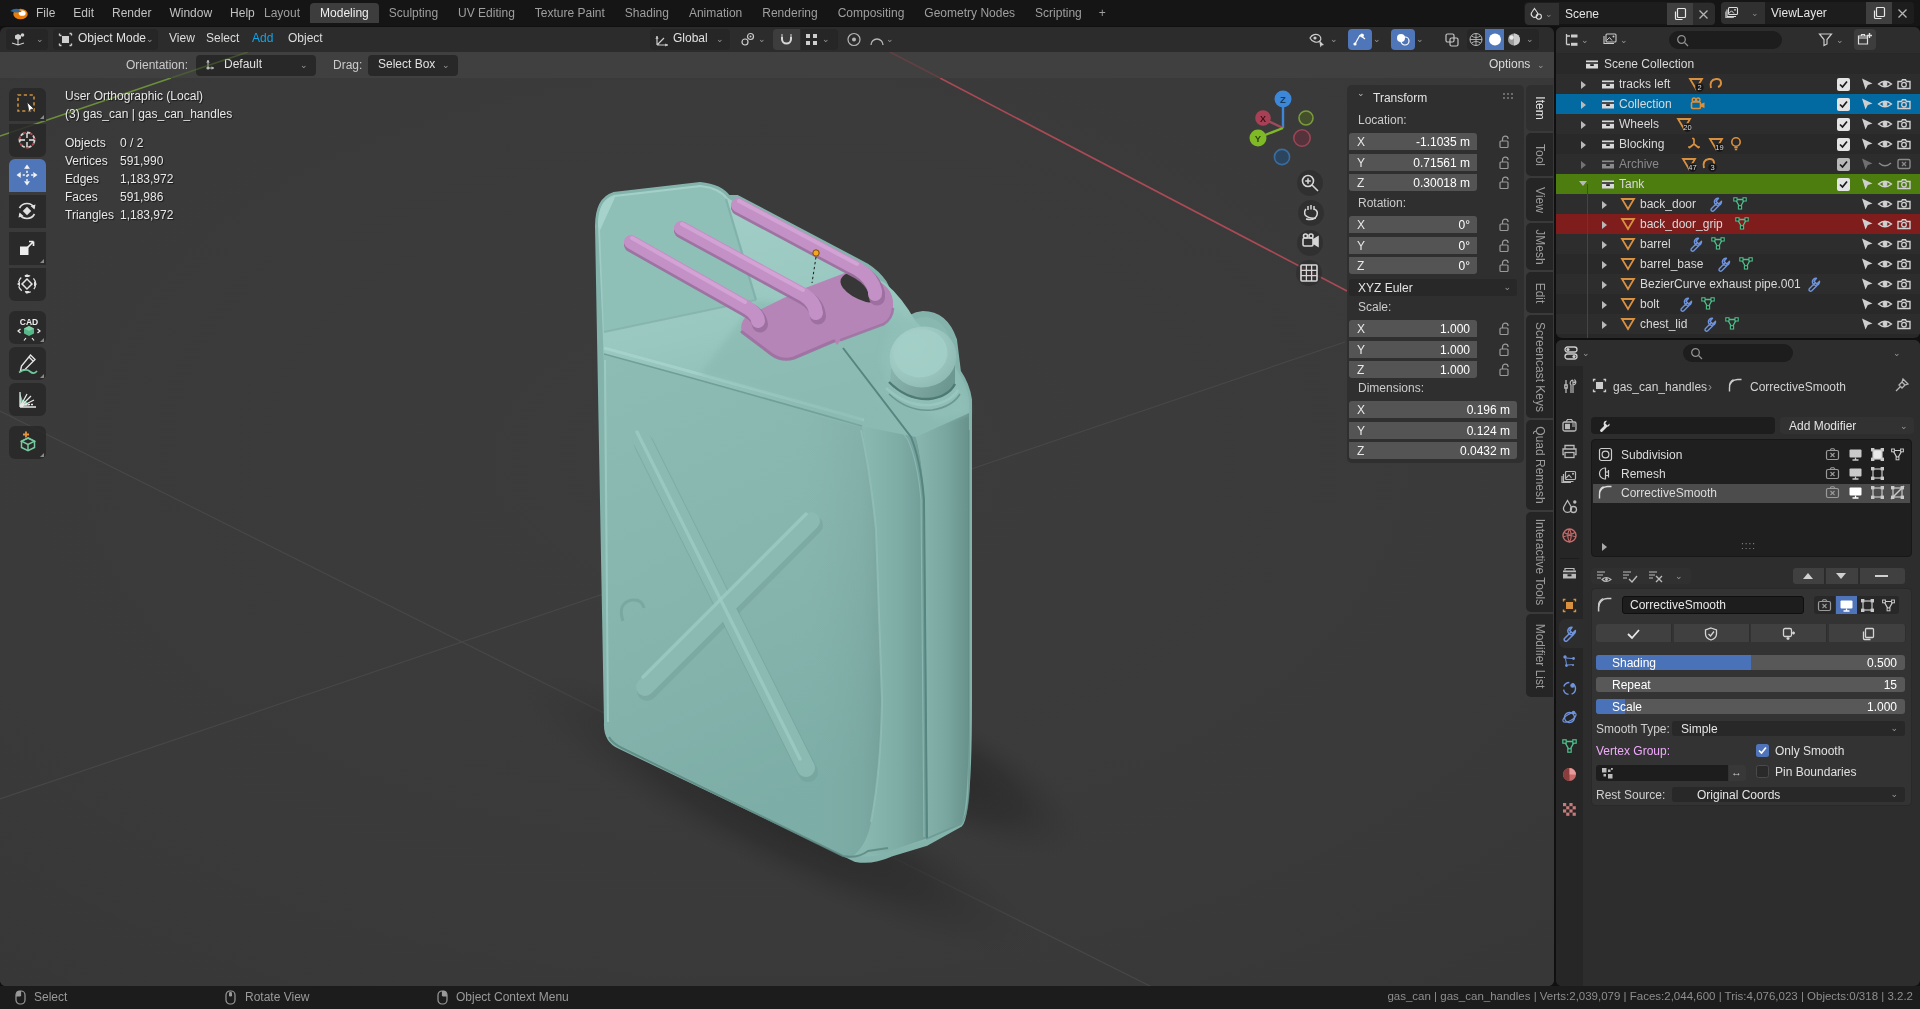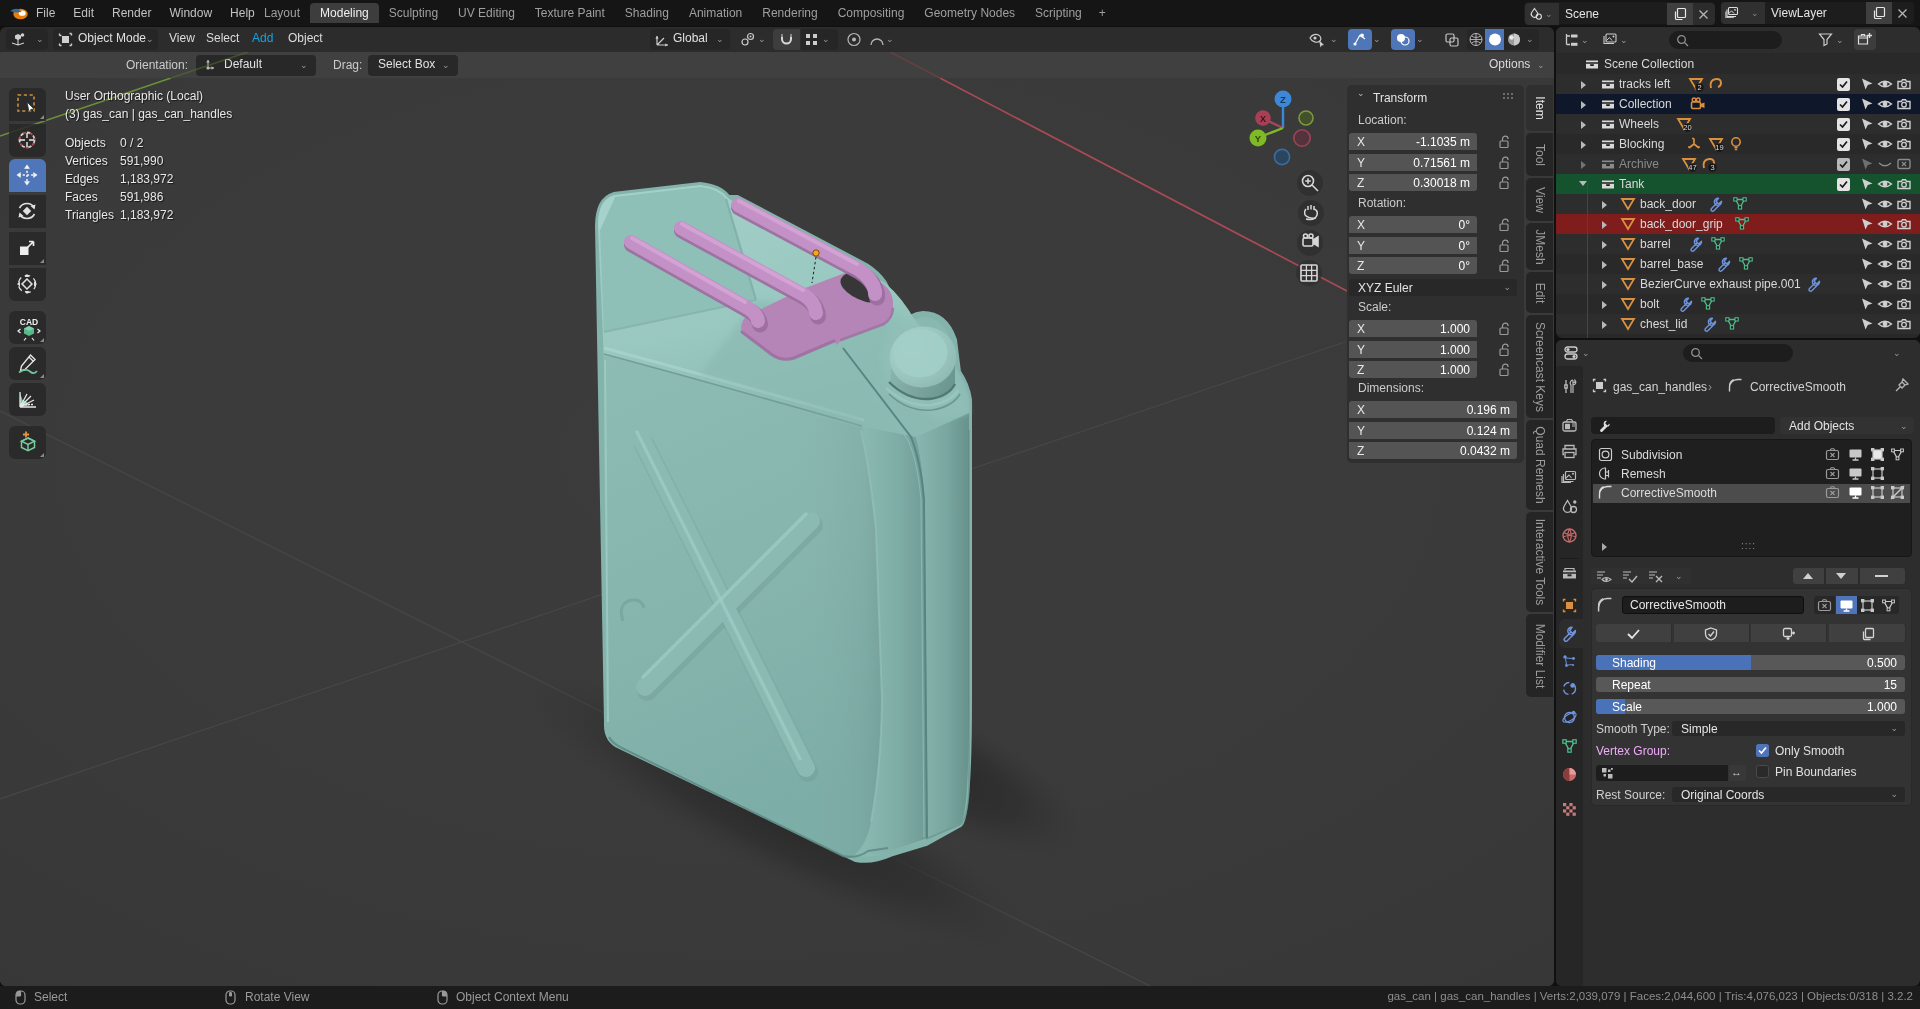--- a/index.html
+++ b/index.html
@@ -747,21 +747,21 @@
         </svg>
         <svg class="oic" style="left:321px" width="16" height="16" viewBox="0 0 16 16">
           <path d="M1.5 8 Q8 2.5 14.5 8 Q8 13.5 1.5 8 Z" fill="none" stroke="#cfcfcf" stroke-width="1.4"></path>
           <circle cx="8" cy="8" r="2.4" fill="#cfcfcf"></circle>
         </svg>
         <svg class="oic" style="left:340px" width="16" height="16" viewBox="0 0 16 16">
           <path d="M2 5.5 h3.5 l1 -1.8 h3 l1 1.8 H14 v7 H2 Z" fill="none" stroke="#cfcfcf" stroke-width="1.4"></path>
           <circle cx="8" cy="8.7" r="2.3" fill="none" stroke="#cfcfcf" stroke-width="1.3"></circle>
         </svg>
       </div>
-    <div class="orow" style="top:67px;background:#0f172a">
+    <div class="orow" style="top:67px;background:#0369a1">
         <div class="exp r" style="left:25px"></div>
         <svg class="oic" style="left:44px" width="16" height="16" viewBox="0 0 16 16">
           <path d="M2 4.5 H14 V12.5 H2 Z" fill="#d8d8d8"></path>
           <path d="M2 7 H14" stroke="#1f1f1f" stroke-width="1.6"></path>
           <rect x="6.2" y="8.2" width="3.6" height="1.8" fill="#1f1f1f"></rect>
         </svg>
         <span class="nm" style="left:63px">Collection</span>
         <svg class="oic" style="left:134px" width="16" height="16" viewBox="0 0 16 16">
           <rect x="1.5" y="6" width="9" height="6.5" rx="1.2" fill="none" stroke="#d9903f" stroke-width="1.6"></rect>
           <circle cx="4" cy="3.8" r="1.8" fill="none" stroke="#d9903f" stroke-width="1.4"></circle>
@@ -877,21 +877,21 @@
           <path d="M3 2.5 L13.5 7.5 L8.8 9 L6.5 13.5 Z" fill="#6f6f6f"></path>
         </svg>
         <svg class="oic" style="left:321px" width="16" height="16" viewBox="0 0 16 16">
           <path d="M2 7 Q8 12.5 14 7" fill="none" stroke="#8a8a8a" stroke-width="1.5"></path>
         </svg>
         <svg class="oic" style="left:340px" width="16" height="16" viewBox="0 0 16 16">
           <rect x="2" y="3.5" width="12" height="9" rx="1.5" fill="none" stroke="#8a8a8a" stroke-width="1.4"></rect>
           <path d="M6 6 l4 4 M10 6 l-4 4" stroke="#8a8a8a" stroke-width="1.3"></path>
         </svg>
       </div>
-    <div class="orow" style="top:147px;background:#14532d">
+    <div class="orow" style="top:147px;background:#4d7c0f">
         <div class="exp d" style="left:23px"></div>
         <svg class="oic" style="left:44px" width="16" height="16" viewBox="0 0 16 16">
           <path d="M2 4.5 H14 V12.5 H2 Z" fill="#d8d8d8"></path>
           <path d="M2 7 H14" stroke="#1f1f1f" stroke-width="1.6"></path>
           <rect x="6.2" y="8.2" width="3.6" height="1.8" fill="#1f1f1f"></rect>
         </svg>
         <span class="nm" style="left:63px">Tank</span>
         <div class="oic" style="left:281px;top:3.5px;width:13px;height:13px;background:#e4e4e4;border-radius:2px"></div>
         <svg class="oic" style="left:281px;top:3.5px" width="13" height="13" viewBox="0 0 13 13">
           <path d="M3 6.5 L5.5 9 L10 3.5" stroke="#1a1a1a" stroke-width="1.7" fill="none"></path>
@@ -1204,21 +1204,21 @@
     <span class="abs" style="left:194px;top:40px;color:#d2d2d2">CorrectiveSmooth</span>
     <svg class="abs" style="left:338px;top:37px" width="16" height="16" viewBox="0 0 16 16">
         <path d="M9 2 L14 7 L11 8 L8 5 Z M8 5 L5 8 L8 11 L11 8 M6.5 9.5 L2 14" fill="none" stroke="#b5b5b5" stroke-width="1.3"></path>
       </svg>
     <div class="abs" style="left:35px;top:77px;width:184px;height:17px;background:#1d1d1d;border-radius:4px"></div>
     <svg class="abs" style="left:42px;top:79px" width="14" height="14" viewBox="0 0 14 14">
         <path d="M9 1.8 a3 3 0 1 0 2.6 2.6 L9.4 6.5 7.2 4.3 Z" fill="#ddd"></path>
         <path d="M7.5 5.5 L2.5 10.5 a1.4 1.4 0 0 0 2 2 L9.5 7.5 Z" fill="#ddd"></path>
       </svg>
     <div class="abs" style="left:224px;top:77px;width:134px;height:17px;background:#323232;border-radius:4px"></div>
-    <span class="abs" style="left:233px;top:79px;color:#e2e2e2">Add Objects</span>
+    <span class="abs" style="left:233px;top:79px;color:#e2e2e2">Add Modifier</span>
     <span class="abs" style="left:344px;top:81px;color:#999;font-size:9px">⌄</span>
     <div class="abs" style="left:35px;top:99px;width:321px;height:118px;background:#1f1f1f;border:1px solid #171717;border-radius:4px"></div>
     <div class="abs" style="left:37px;top:144px;width:317px;height:19px;background:#4c4c4c"></div>
     <svg class="abs" style="left:42px;top:107px" width="15" height="15" viewBox="0 0 15 15">
         <rect x="1.5" y="1.5" width="12" height="12" rx="2" fill="none" stroke="#ccc" stroke-width="1.2"></rect>
         <circle cx="7.5" cy="7.5" r="3.4" fill="none" stroke="#ccc" stroke-width="1.2"></circle>
       </svg>
     <svg class="abs" style="left:42px;top:126px" width="15" height="15" viewBox="0 0 15 15">
         <path d="M7 2 a 5.5 5.5 0 0 0 0 11" fill="none" stroke="#ccc" stroke-width="1.2"></path>
         <path d="M7.5 1.5 v12 M10.5 4 v7.5" stroke="#ccc" stroke-width="1.2"></path>
@@ -1410,21 +1410,21 @@
         <rect x="2.5" y="7" width="2.5" height="2.5" fill="#bbb"></rect>
         <rect x="7" y="7" width="4.5" height="4.5" fill="#bbb"></rect>
         <rect x="10 " y="1" width="1.8" height="1.8" fill="#bbb"></rect>
       </svg>
     <div class="abs" style="left:173px;top:425px;width:17px;height:16px;background:#383838;border-radius:0 3px 3px 0"></div>
     <span class="abs" style="left:175px;top:426px;color:#ccc;font-size:11px">↔</span>
     <div class="abs" style="left:200px;top:425px;width:13px;height:13px;background:#2a2a2a;border:1px solid #4a4a4a;border-radius:2.5px"></div>
     <span class="abs" style="left:219px;top:425px;color:#e0e0e0">Pin Boundaries</span>
     <span class="abs" style="left:40px;top:448px;color:#cfcfcf">Rest Source:</span>
     <div class="pdrop" style="left:116px;top:447px;width:233px">
-        <span class="abs" style="left:9px;top:1px">Original Coords</span>
+        <span class="abs" style="left:25px;top:1px">Original Coords</span>
         <span class="abs" style="right:7px;top:2px;color:#999;font-size:9px">⌄</span>
       </div>
   </div>
   <div id="statusbar" class="abs">
     <svg class="abs" style="left:15px;top:4px" width="11" height="15" viewBox="0 0 11 15">
         <rect x="1" y="1" width="9" height="13" rx="4" fill="none" stroke="#9a9a9a" stroke-width="1.2"></rect>
         <path d="M5.5 1 V6 M5.5 6 H1" stroke="#9a9a9a" stroke-width="1.2"></path>
         <path d="M1.6 1.8 A 4.5 4.5 0 0 1 5.5 1 V6 H1 Z" fill="#9a9a9a"></path>
       </svg>
     <span class="it" style="left:34px">Select</span>

